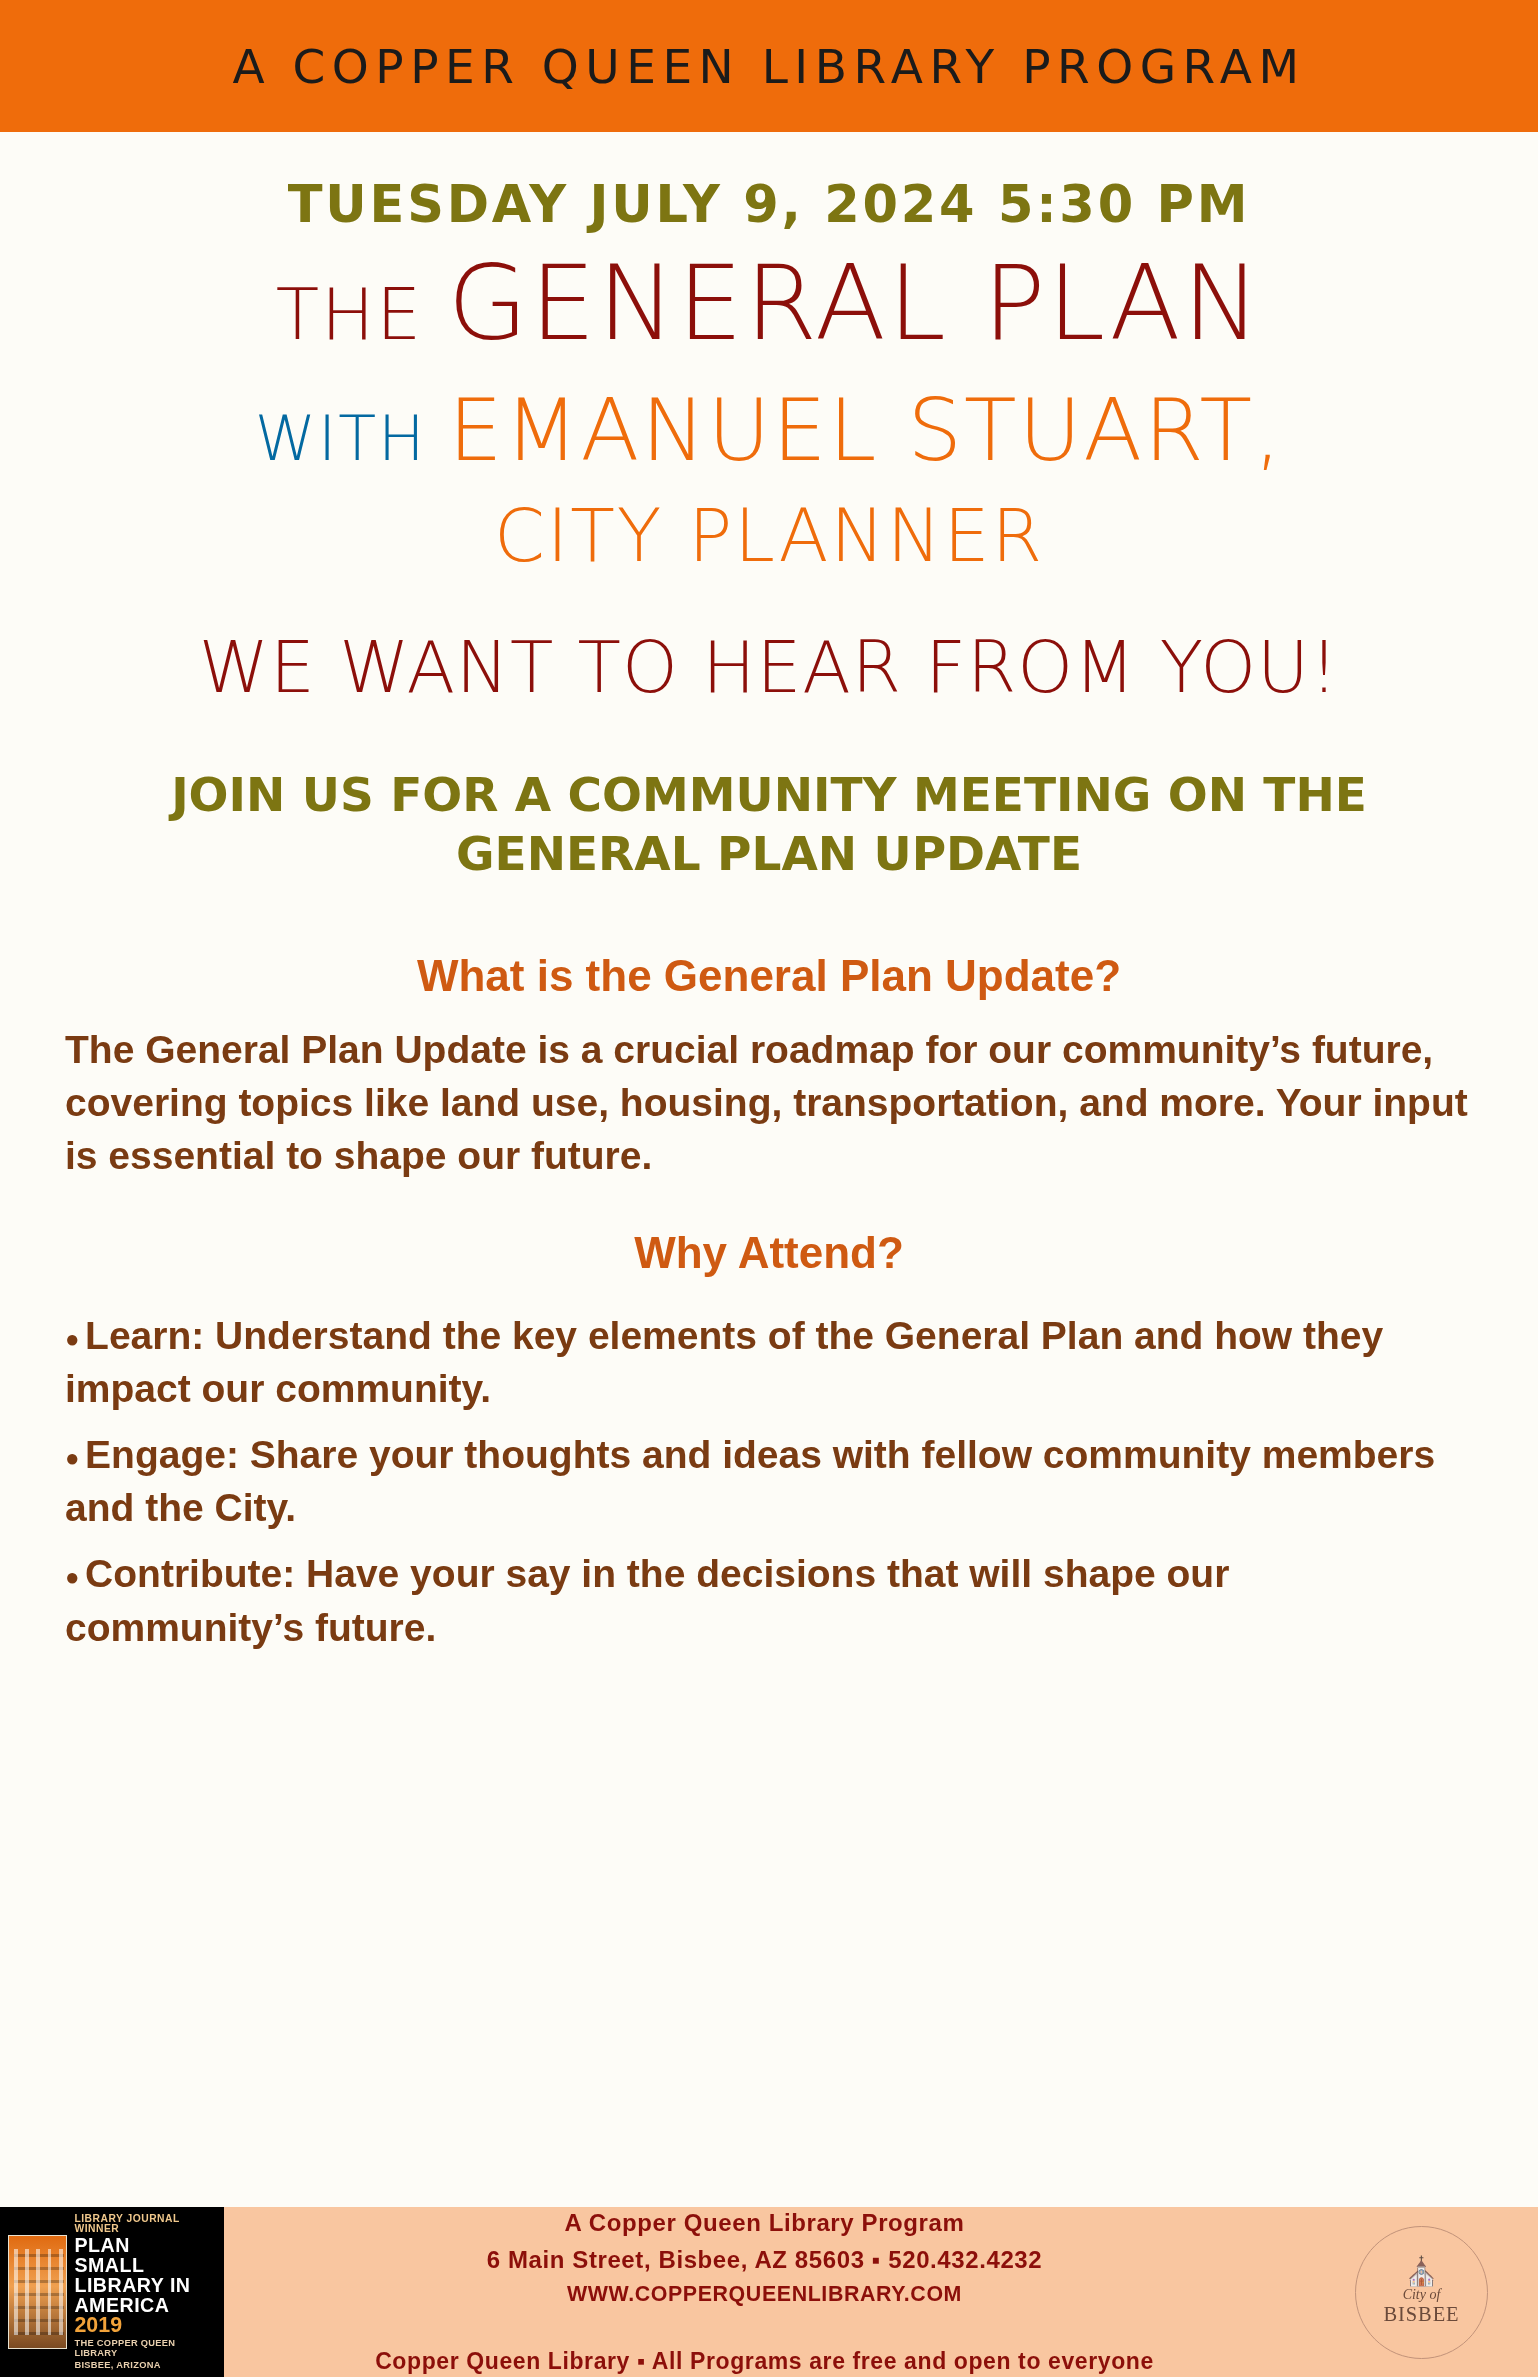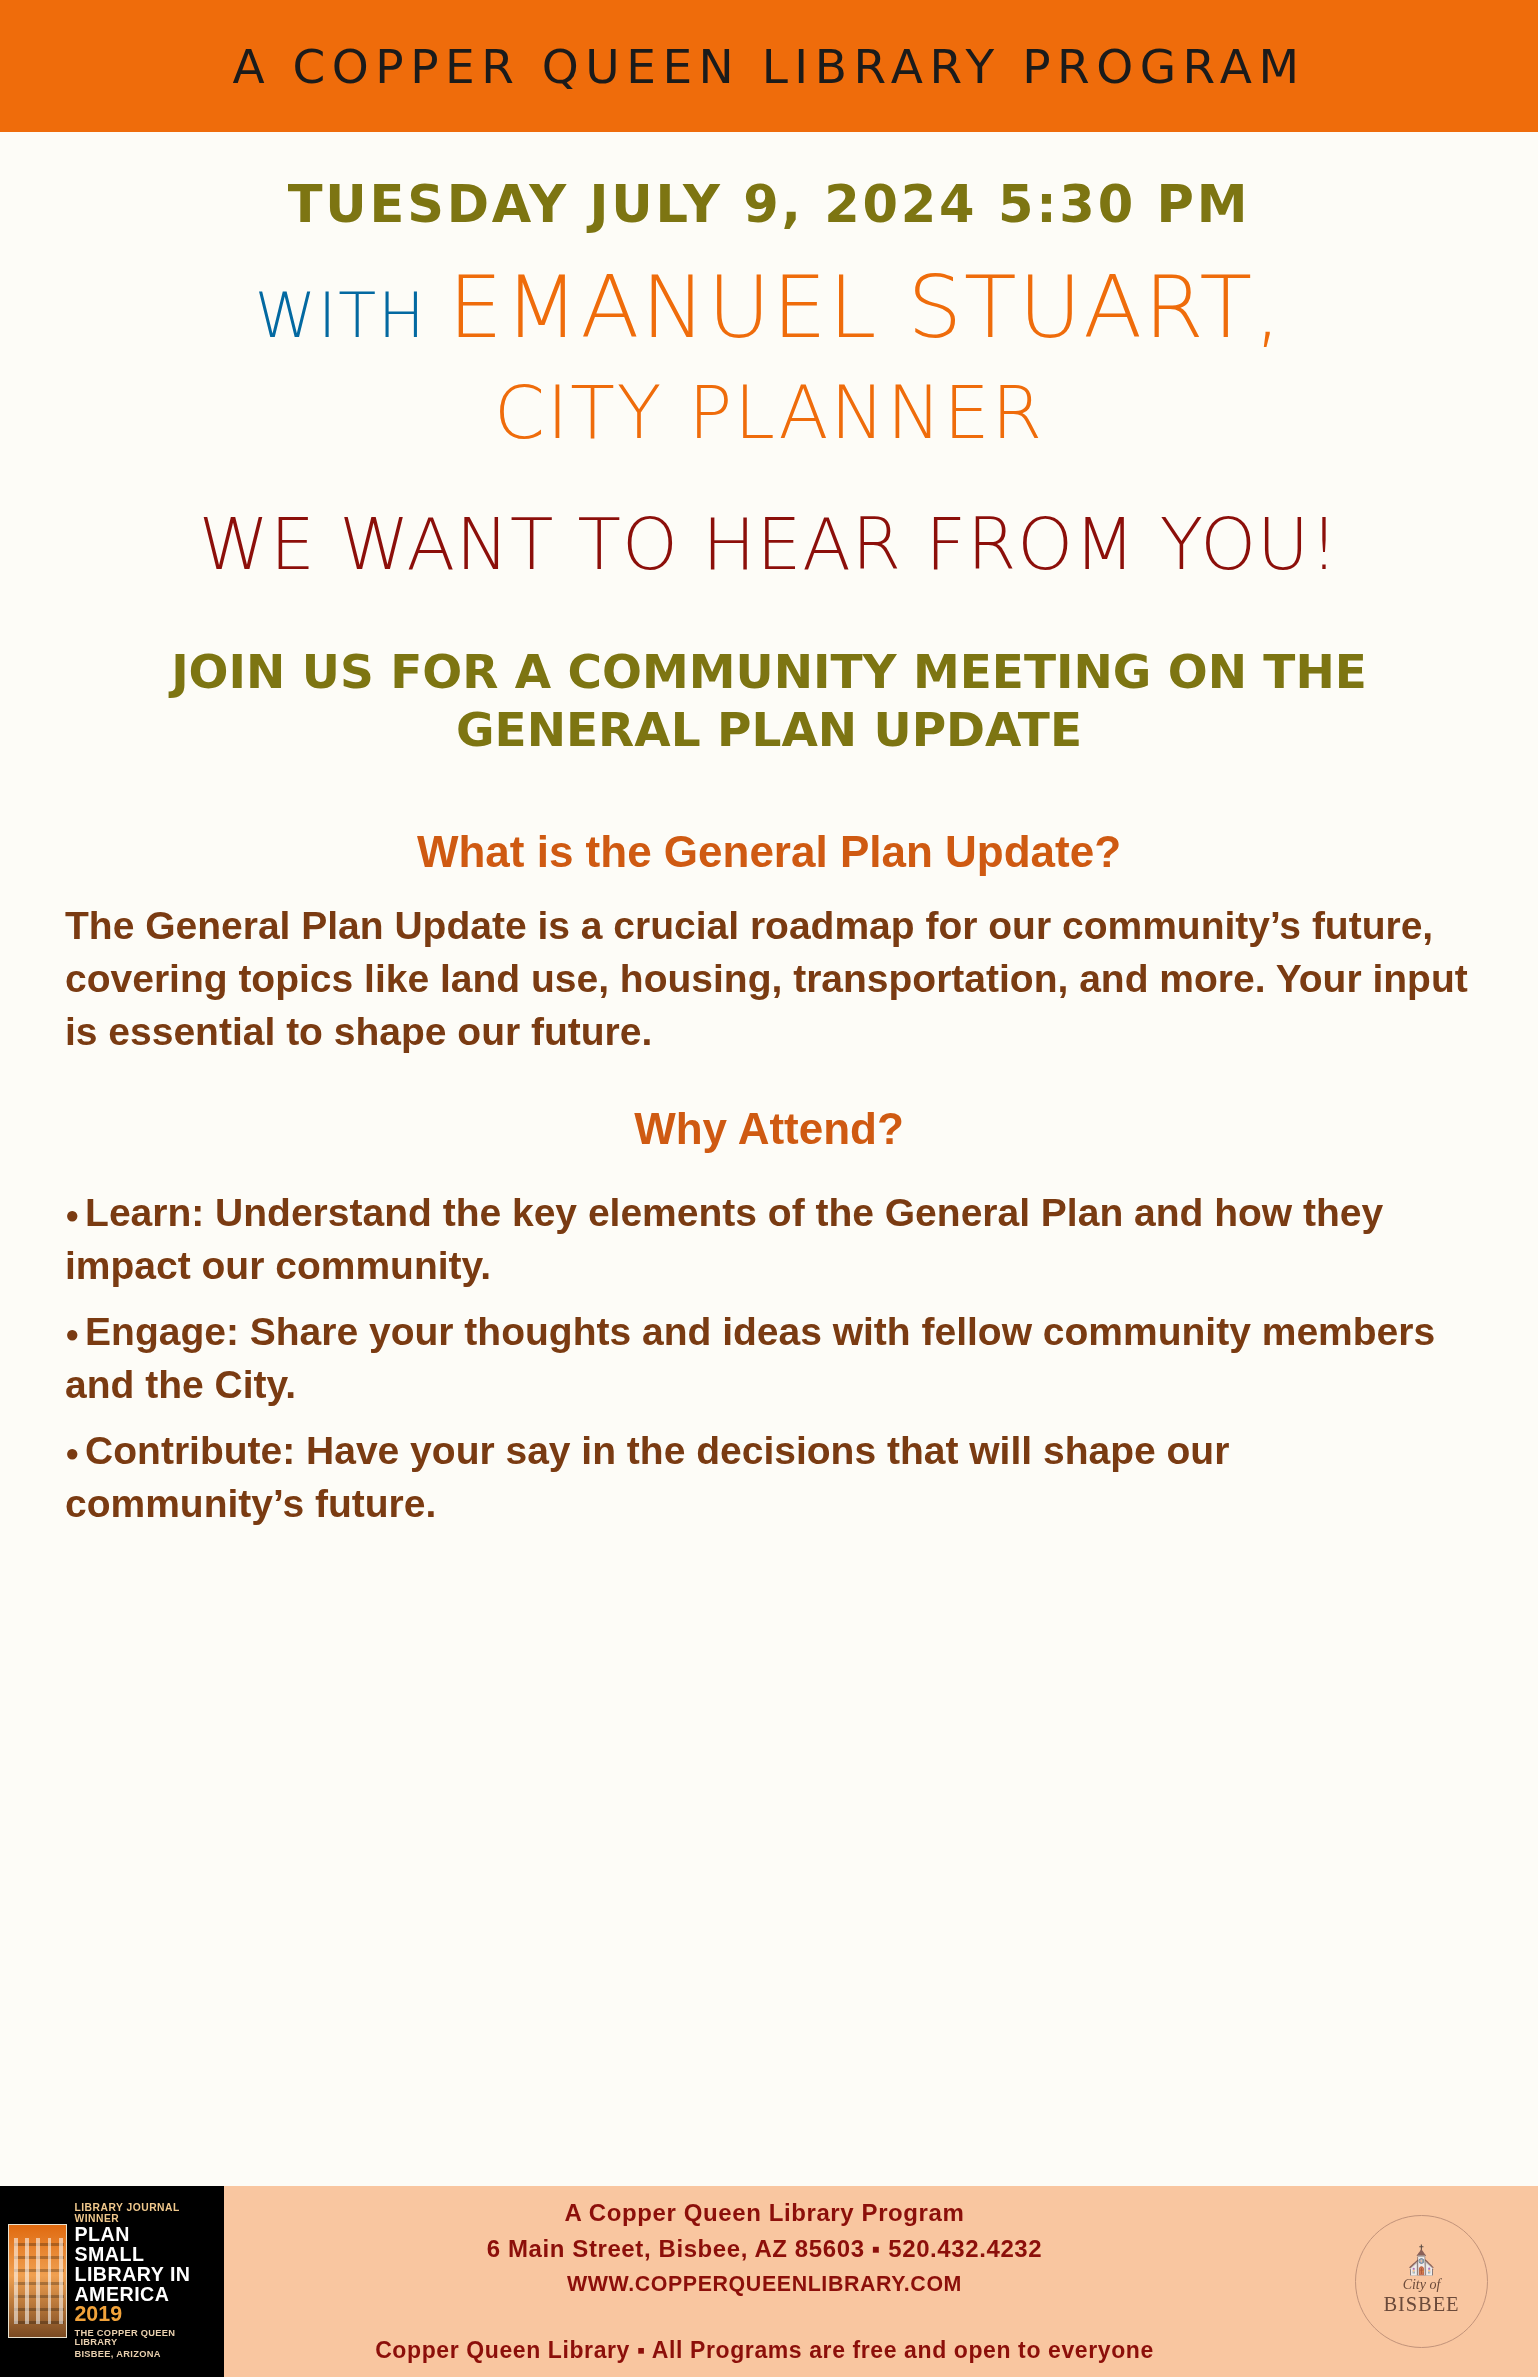--- a/index.html
+++ b/index.html
@@ -169,21 +169,21 @@
   }
   .bullet-item .dot {
     font-size: 24px;
     vertical-align: middle;
     padding-right: 5.6px;
   }
 
   
   .footer {
     flex: 0 0 auto;
-    height: 191px;
+    height: 170px;
     background: #f9c6a0;
     display: flex;
     align-items: stretch;
     position: relative;
   }
   .footer-badge {
     width: 224px;
     background: #000;
     color: #fff;
     display: flex;
@@ -308,20 +308,23 @@
 <div class="poster">
 
   <div class="top-banner">
     <div class="banner-text">A COPPER QUEEN LIBRARY PROGRAM</div>
   </div>
 
   <div class="body-wrap">
 
     <div class="date-line">TUESDAY  JULY 9, 2024  5:30 PM</div>
 
+    <div class="title-line">
+      <span class="title-the">THE </span><span class="title-main">GENERAL PLAN</span>
+    </div>
 
     <div class="speaker-line">
       <span class="speaker-with">WITH </span><span class="speaker-name">EMANUEL STUART,</span>
     </div>
     <span class="speaker-role">CITY PLANNER</span>
 
     <div class="hear-line">WE WANT TO HEAR FROM YOU!</div>
 
     <div class="join-line">JOIN US FOR A COMMUNITY MEETING ON THE GENERAL PLAN UPDATE</div>
 

